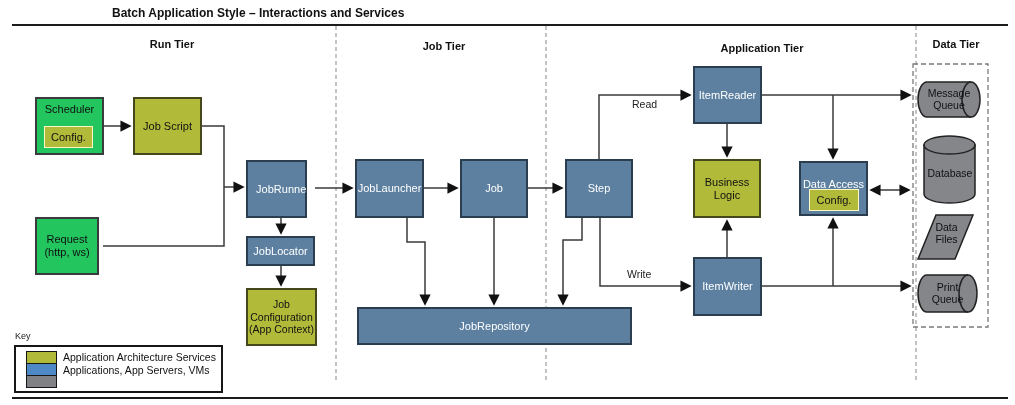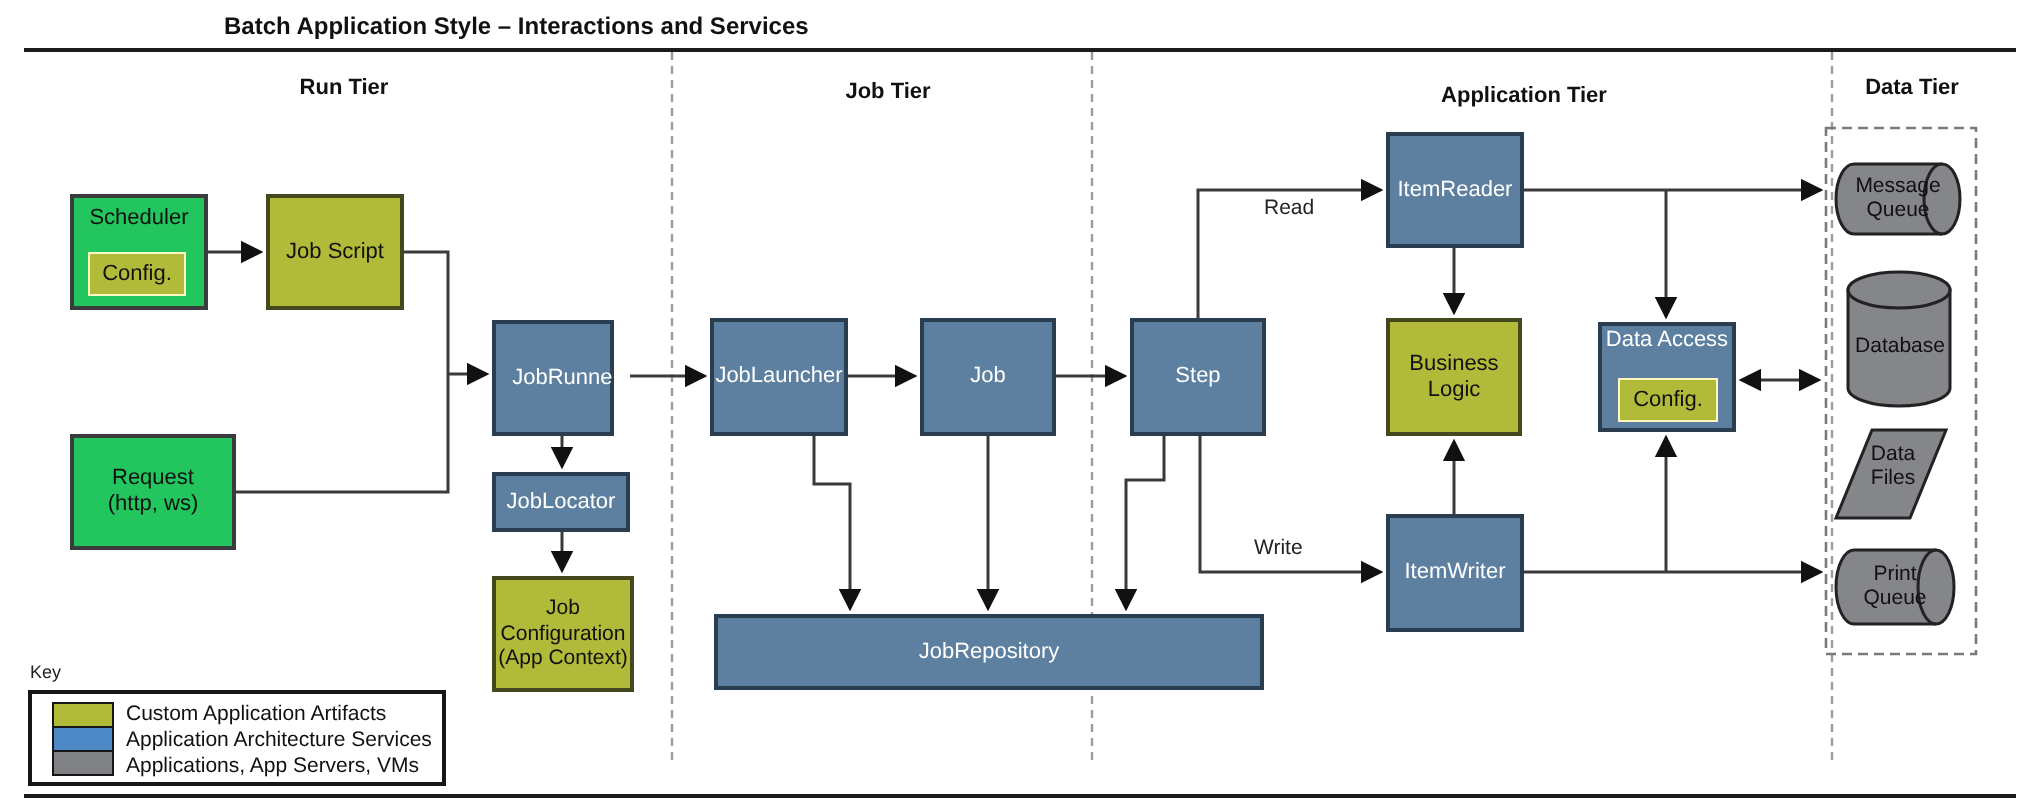--- a/index.html
+++ b/index.html
@@ -97,21 +97,21 @@
   <div class="tier-h" style="left:707px;top:42px;width:110px;">Application Tier</div>
   <div class="tier-h" style="left:911px;top:38px;width:90px;">Data Tier</div>
 
   <div class="box gray top-align" style="left:35px;top:97px;width:69px;height:58px;padding-top:4px;">
     <span class="lbl">Scheduler</span>
     <span class="inner" style="left:7px;top:27px;width:49px;height:22px;">Config.</span>
   </div>
   <div class="box olive" style="left:133px;top:97px;width:69px;height:58px;">
     <span class="lbl">Job Script</span>
   </div>
-  <div class="box gray" style="left:35px;top:217px;width:83px;height:58px;">
+  <div class="box gray" style="left:35px;top:217px;width:64px;height:58px;">
     <span class="lbl">Request
 (http, ws)</span>
   </div>
   <div class="box blue" style="left:246px;top:160px;width:61px;height:58px;padding-left:13px;">
     <span class="lbl">JobRunner</span>
   </div>
   <div class="box blue" style="left:246px;top:236px;width:69px;height:30px;">
     <span class="lbl">JobLocator</span>
   </div>
   <div class="box olive" style="left:246px;top:288px;width:71px;height:58px;">
@@ -133,21 +133,21 @@
   <div class="box blue" style="left:565px;top:159px;width:68px;height:59px;">
     <span class="lbl">Step</span>
   </div>
   <div class="box blue" style="left:693px;top:66px;width:69px;height:58px;">
     <span class="lbl">ItemReader</span>
   </div>
   <div class="box olive" style="left:693px;top:159px;width:68px;height:59px;">
     <span class="lbl">Business
 Logic</span>
   </div>
-  <div class="box blue top-align" style="left:799px;top:161px;width:69px;height:55px;padding-top:1px;">
+  <div class="box blue top-align" style="left:799px;top:161px;width:69px;height:55px;padding-top:15px;">
     <span class="lbl">Data Access</span>
     <span class="inner" style="left:8px;top:26px;width:50px;height:22px;">Config.</span>
   </div>
   <div class="box blue" style="left:693px;top:257px;width:69px;height:59px;">
     <span class="lbl">ItemWriter</span>
   </div>
 
   <div class="edge-label" style="left:632px;top:98px;">Read</div>
   <div class="edge-label" style="left:627px;top:268px;">Write</div>
 
@@ -160,19 +160,18 @@
 Queue</div>
 
   <div class="key-label" style="left:15px;top:331px;">Key</div>
   <div class="key-box" style="left:14px;top:345px;width:209px;height:48px;">
     <div class="sw-col">
       <div class="sw" style="background-color: rgb(178, 186, 58);"></div>
       <div class="sw" style="background-color: rgb(78, 137, 199);"></div>
       <div class="sw" style="background-color: rgb(127, 129, 132);"></div>
     </div>
     <div class="key-items">
-      <div>Custom Application Artifacts</div>
       <div>Application Architecture Services</div>
       <div>Applications, App Servers, VMs</div>
     </div>
   </div>
 
 </div>
 
 </body></html>

